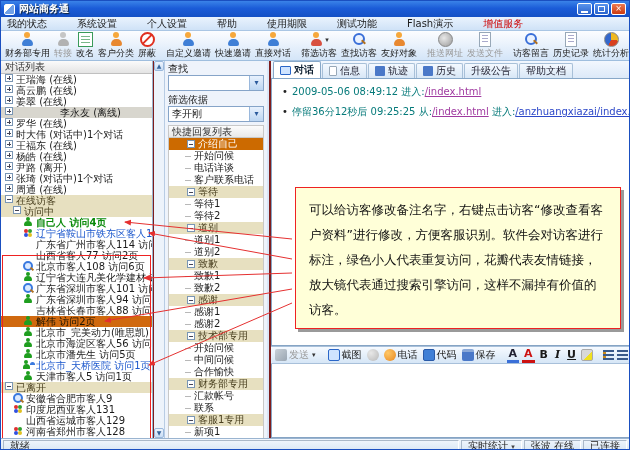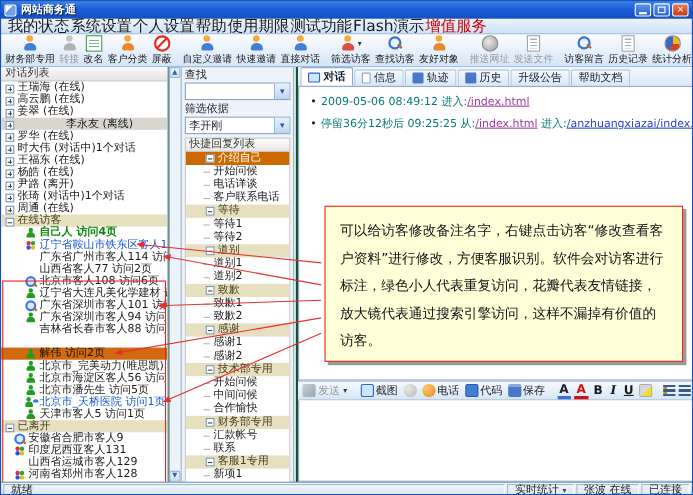--- a/index.html
+++ b/index.html
@@ -1,36 +1,36 @@
 <!DOCTYPE html>
 <html><head>
 <meta charset="utf-8">
 <style>
   html,body{margin:0;padding:0;background:#9aa8c0;}
   *{box-sizing:border-box;}
   .window{position:relative;width:630px;height:450px;font-family:"DejaVu Sans",sans-serif;
-    font-size:10px;color:#222;background:#14532d;border:1px solid #1a4fc0;overflow:hidden;}
+    font-size:10px;color:#222;background:#7f1d1d;border:1px solid #1a4fc0;overflow:hidden;}
 
   
   .titlebar{position:absolute;left:0;top:0;width:100%;height:16px;
     background:linear-gradient(to bottom,#3a83e8 0%,#1b5cd8 45%,#1450c4 100%);
     display:flex;align-items:center;padding:0 3px;color:#fff;}
   .appicon{width:11px;height:11px;border-radius:2px;background:linear-gradient(135deg,#fff 0 40%,#6fa0e8 40% 100%);
     border:1px solid #fff;margin-right:4px;}
   .apptitle{font-weight:bold;font-size:10px;text-shadow:1px 1px 1px #123;}
   .winbtns{margin-left:auto;display:flex;gap:2px;}
   .wbtn{width:15px;height:12px;border:1px solid #fff;border-radius:2px;color:#fff;font-size:8px;
     line-height:10px;text-align:center;background:linear-gradient(to bottom,#5a94ec,#2a63cc);cursor:pointer;}
   .wbtn.close{background:linear-gradient(to bottom,#ec7a52,#cc3a10);}
   .wbtn .bar{display:block;width:7px;height:2px;background:#fff;margin:7px auto 0;}
   .wbtn .sq{display:block;width:7px;height:6px;border:1px solid #fff;margin:2px auto 0;}
 
   
   .menubar{position:absolute;left:0;top:16px;width:100%;height:14px;background:linear-gradient(to bottom,#eaf3fd,#cfe2f7);
-    border-bottom:1px solid #aac6e4;display:flex;align-items:center;padding:0 6px;gap:1px;font-size:14px;color:#1a1a1a;}
+    border-bottom:1px solid #aac6e4;display:flex;align-items:center;padding:0 6px;gap:30px;font-size:10px;color:#1a1a1a;}
   .menubar .mi{cursor:pointer;white-space:nowrap;}
   .menubar .mi.red{color:#cc0000;}
 
   
   .toolbar{position:absolute;left:0;top:30px;width:100%;height:30px;
     background:linear-gradient(to bottom,#fcfdff,#d4e5f8);border-bottom:1px solid #9fbede;
     display:flex;align-items:flex-start;padding:1px 2px 0;}
   .tbtn{display:flex;flex-direction:column;align-items:center;padding:0 2px;cursor:pointer;}
   .tbtn .lbl{font-size:9px;white-space:nowrap;color:#1a1a1a;}
   .tbtn.dis .lbl{color:#9a9a9a;}
@@ -56,23 +56,23 @@
     background:repeating-linear-gradient(to bottom,#aac 0 1px,transparent 1px 3px);}
   .ti.globe{border-radius:50%;background:radial-gradient(circle at 5px 5px,#e8e8e8,#9a9a9a);border:1px solid #888;}
   .caret{font-size:7px;color:#333;margin-left:1px;}
 
   
   .main{position:absolute;left:0;top:60px;width:100%;height:377px;}
 
   .left-panel{position:absolute;left:0;top:0;width:152px;height:377px;background:#fff;border-right:1px solid #9ab4d0;overflow:hidden;}
   .lp-header{height:13px;background:linear-gradient(to bottom,#fbfbfb,#e4e4e4);border-bottom:1px solid #c0c0c0;
     padding:0 4px;line-height:12px;color:#333;}
-  .trow{height:11px;line-height:11px;white-space:nowrap;display:flex;align-items:flex-end;padding-left:4px;cursor:pointer;color:#1a1a1a;}
+  .trow{height:11px;line-height:11px;white-space:nowrap;display:flex;align-items:flex-start;padding-left:4px;cursor:pointer;color:#1a1a1a;}
   .trow.sel-gray{background:#d8d6ce;gap:44px;}
-  .trow.sel-orange{background:#d0690f;color:#1a1200;margin-top:11px;}
+  .trow.sel-orange{background:#d0690f;color:#1a1200;}
   .trow.green-text{color:#0a8a0a;font-weight:bold;}
   .trow.blue-text{color:#1a56cc;}
   .sec{background:#e7e0c0;color:#4a4020;}
   .ind1{padding-left:12px;}
   .ind2{padding-left:22px;}
   .eb{width:8px;height:8px;border:1px solid #7a96b4;background:#fff;position:relative;margin-right:3px;flex:none;}
   .eb::before{content:"";position:absolute;left:1px;top:3px;width:4px;height:1px;background:#445;}
   .eb.plus::after{content:"";position:absolute;left:3px;top:1px;width:1px;height:4px;background:#445;}
   .vico{width:11px;height:10px;position:relative;margin-right:2px;flex:none;}
   .vico.pg::before{content:"";position:absolute;left:3px;top:0;width:4px;height:4px;border-radius:50%;background:#1f9e1f;}
@@ -304,20 +304,24 @@
           <span>张琦 (对话中)1个对话</span>
         </div>
       <div class="trow">
           <span class="eb plus"></span>
           <span>周通 (在线)</span>
         </div>
       <div class="trow sec">
           <span class="eb"></span>
           <span>在线访客</span>
         </div>
+      <div class="trow sec ind1">
+          <span class="eb"></span>
+          <span>访问中</span>
+        </div>
       <div class="trow ind2 green-text">
           <span class="vico pg"></span>
           <span>自己人 访问4页</span>
         </div>
       <div class="trow ind2 blue-text">
           <span class="vico fl"></span>
           <span>辽宁省鞍山市铁东区客人121…</span>
         </div>
       <div class="trow ind2">
           <span class="vico"></span>

